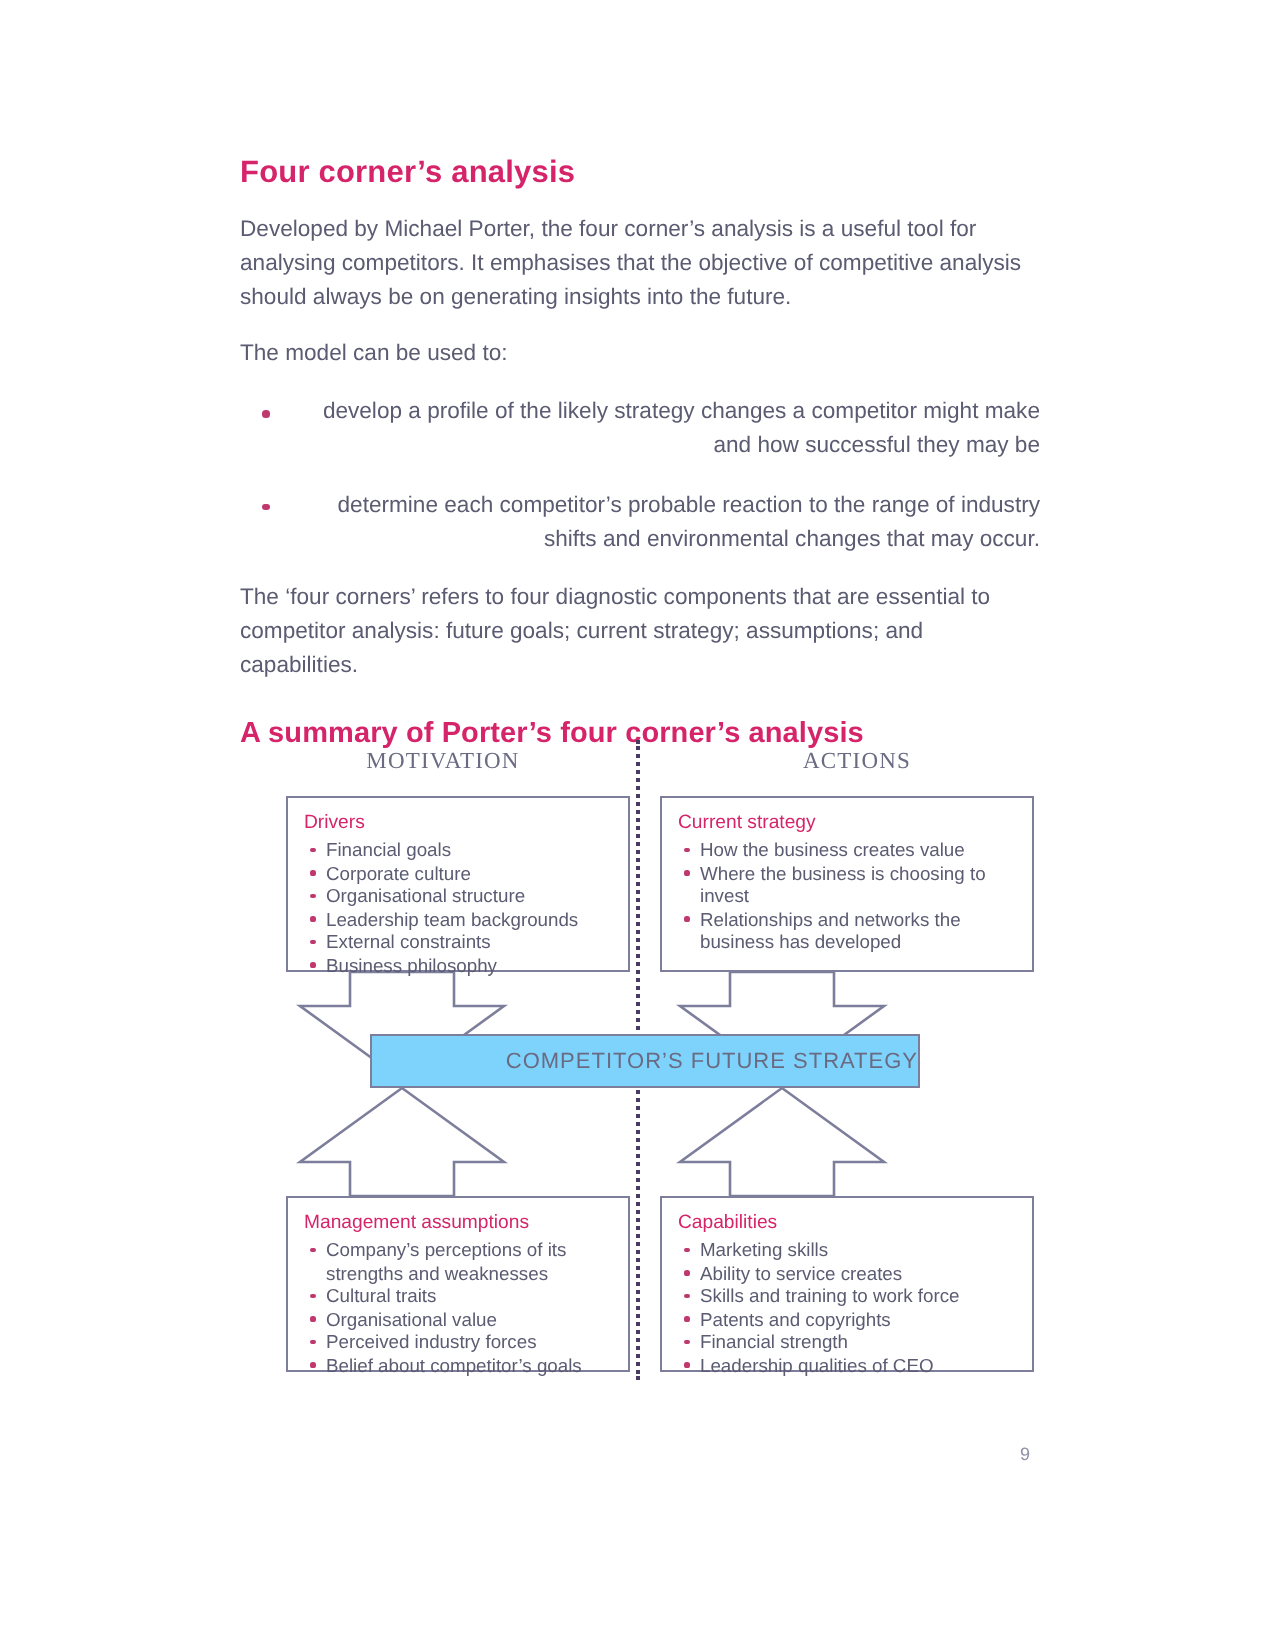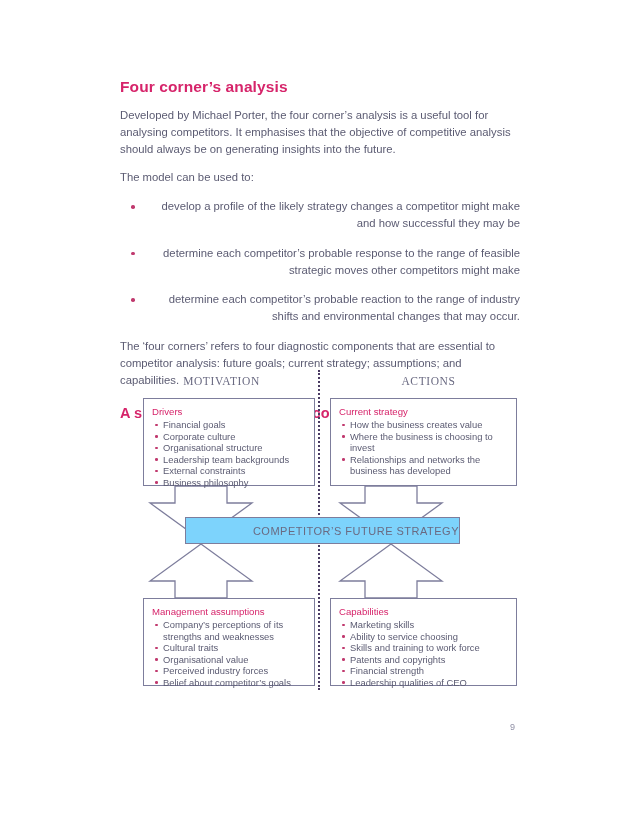--- a/index.html
+++ b/index.html
@@ -193,21 +193,20 @@
   <div class="content">
 
     <h1 class="doc-heading">Four corner’s analysis</h1>
 
     <p class="body-text">Developed by Michael Porter, the four corner’s analysis is a useful tool for analysing competitors. It emphasises that the objective of competitive analysis should always be on generating insights into the future.</p>
 
     <p class="body-text">The model can be used to:</p>
 
     <ul class="bullet-list">
       <li>develop a profile of the likely strategy changes a competitor might make and how successful they may be</li>
-      <li>determine each competitor’s probable response to the range of feasible strategic moves other competitors might make</li>
       <li>determine each competitor’s probable reaction to the range of industry shifts and environmental changes that may occur.</li>
     </ul>
 
     <p class="body-text">The ‘four corners’ refers to four diagnostic components that are essential to competitor analysis: future goals; current strategy; assumptions; and capabilities.</p>
 
     <h2 class="doc-subheading">A summary of Porter’s four corner’s analysis</h2>
   </div>
 
   <div class="diagram">
 
@@ -262,21 +261,21 @@
         <li>Organisational value</li>
         <li>Perceived industry forces</li>
         <li>Belief about competitor’s goals</li>
       </ul>
     </div>
 
     <div class="qbox br">
       <div class="qbox-title">Capabilities</div>
       <ul>
         <li>Marketing skills</li>
-        <li>Ability to service choosing</li>
+        <li>Ability to service creates</li>
         <li>Skills and training to work force</li>
         <li>Patents and copyrights</li>
         <li>Financial strength</li>
         <li>Leadership qualities of CEO</li>
       </ul>
     </div>
 
   </div>
 
   <div class="page-number">9</div>

